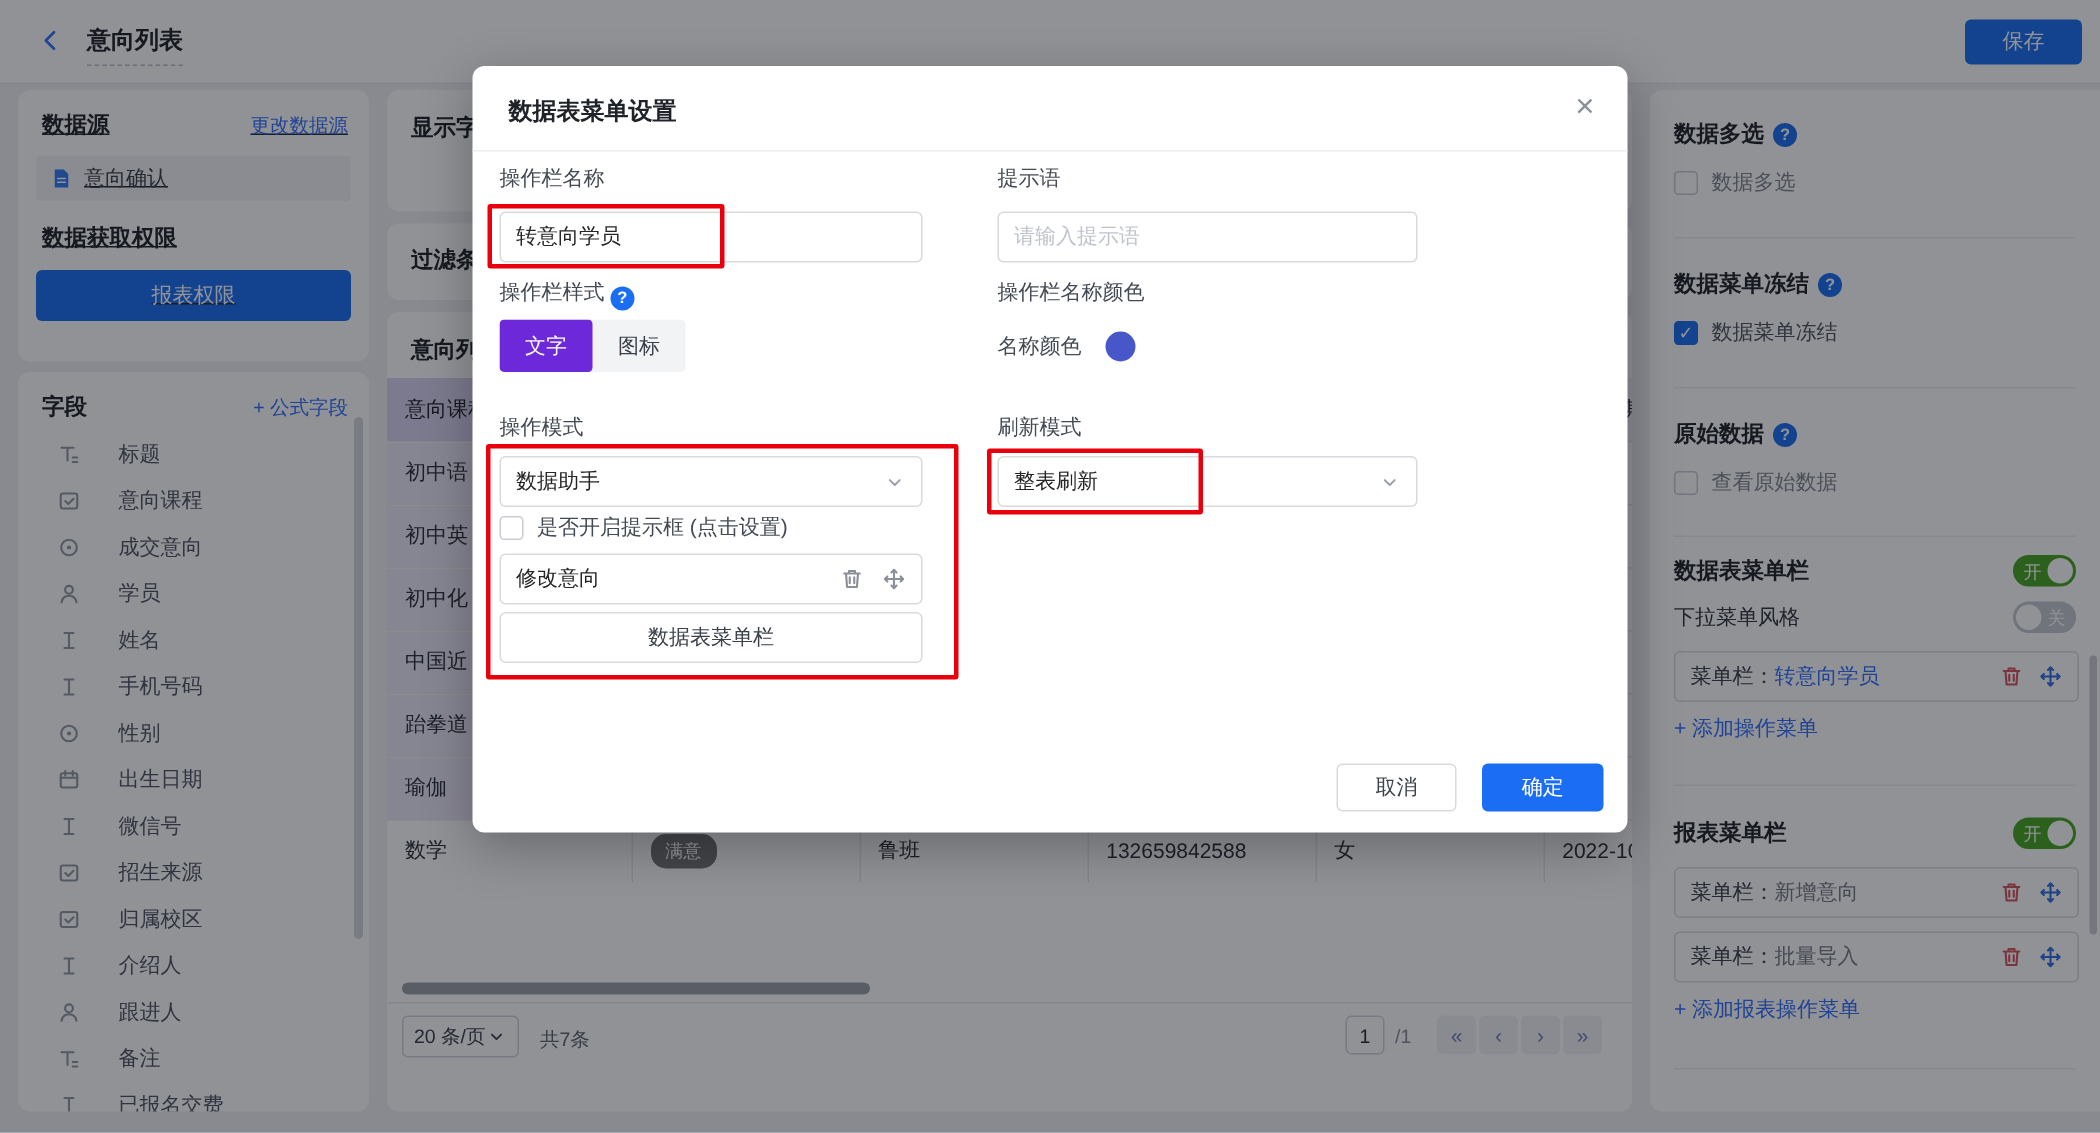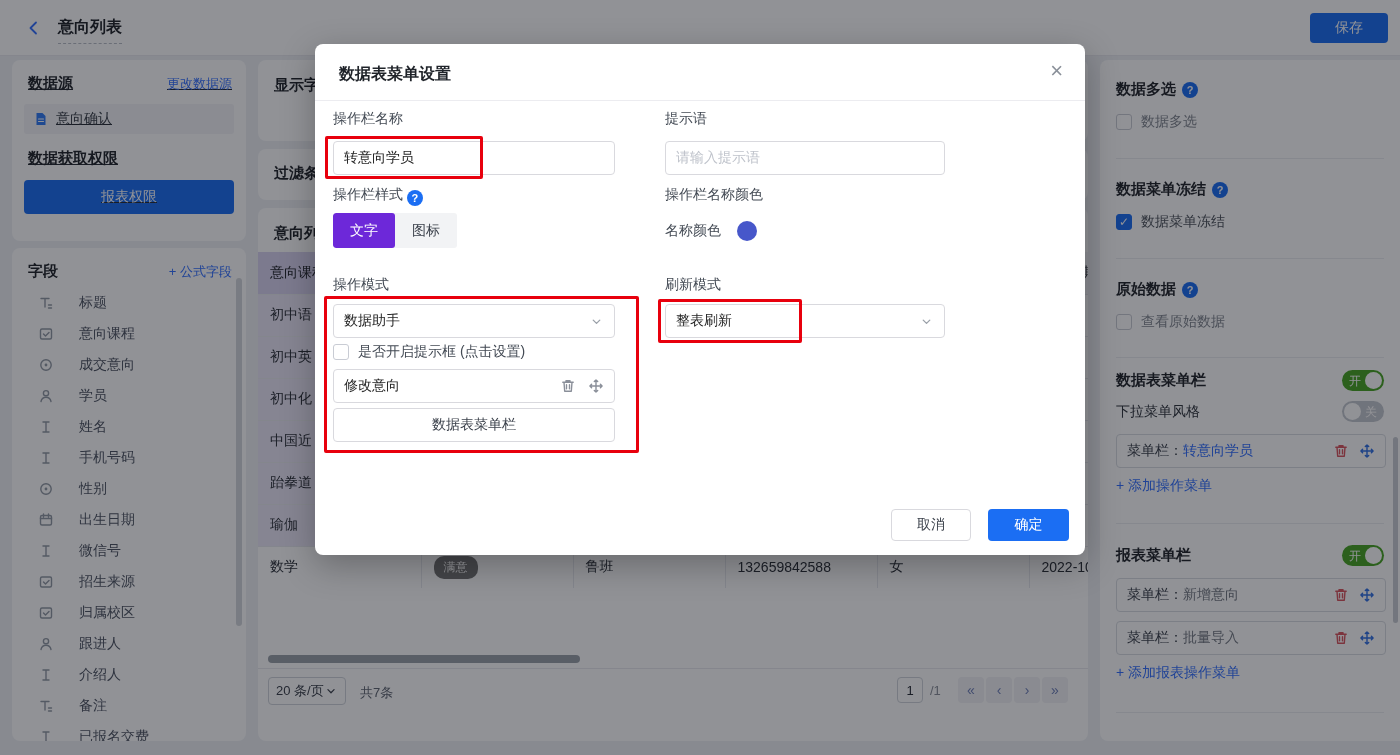--- a/index.html
+++ b/index.html
@@ -291,30 +291,30 @@
 
   <div class="field-row">
     <svg class="ic" width="16" height="16">
           <use href="#sym-select"></use>
         </svg>
     <span class="f-label">归属校区</span>
   </div>
 
   <div class="field-row">
     <svg class="ic" width="16" height="16">
+          <use href="#sym-text"></use>
+        </svg>
+    <span class="f-label">介绍人</span>
+  </div>
+
+  <div class="field-row">
+    <svg class="ic" width="16" height="16">
           <use href="#sym-person"></use>
         </svg>
     <span class="f-label">跟进人</span>
-  </div>
-
-  <div class="field-row">
-    <svg class="ic" width="16" height="16">
-          <use href="#sym-text"></use>
-        </svg>
-    <span class="f-label">介绍人</span>
   </div>
 
   <div class="field-row">
     <svg class="ic" width="16" height="16">
           <use href="#sym-title"></use>
         </svg>
     <span class="f-label">备注</span>
   </div>
 
   <div class="field-row">

